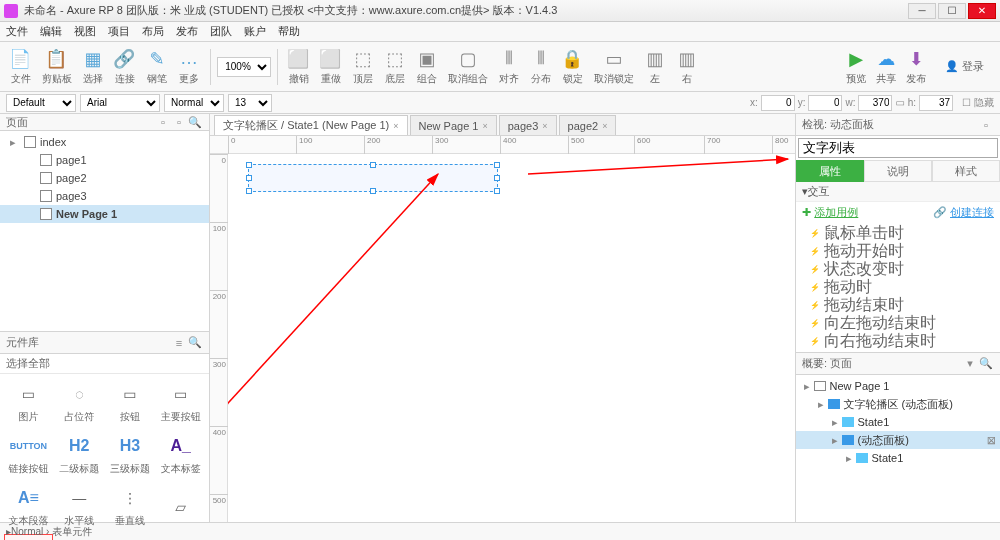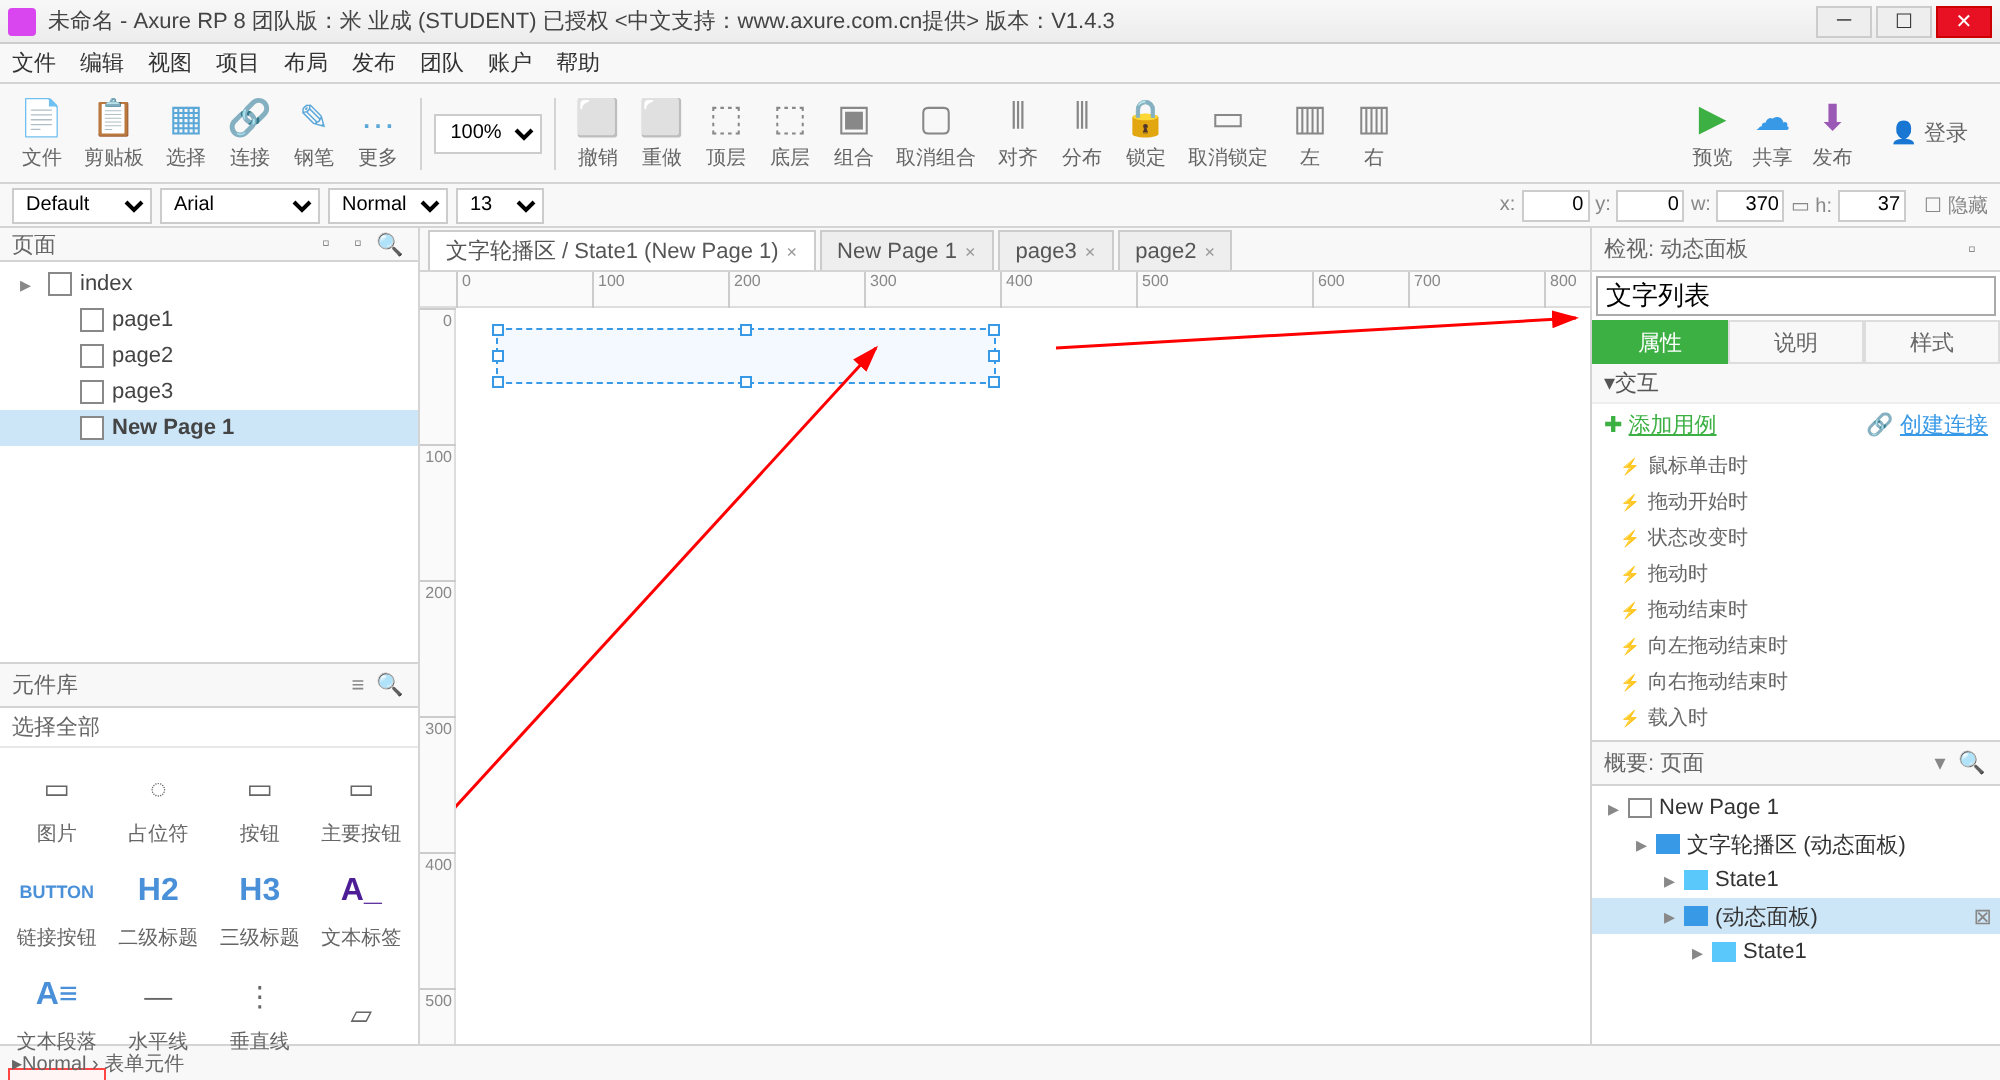--- a/index.html
+++ b/index.html
@@ -65,21 +65,21 @@
 .sel-widget { position: absolute; left: 20px; top: 10px; width: 250px; height: 28px; border: 1px dashed #3899e7; background: rgba(200,220,255,0.2); }
 .sel-handle { position: absolute; width: 6px; height: 6px; background: #fff; border: 1px solid #3899e7; }
 .rightpanel { width: 205px; border-left: 1px solid #d4d4d4; display: flex; flex-direction: column; background: #fff; }
 .inspector-name { height: 20px; border: 1px solid #aaa; margin: 2px; padding: 2px 4px; font-size: 13px; background: #fff; }
 .inspector-tabs { display: flex; height: 22px; }
 .inspector-tab { flex: 1; display: flex; align-items: center; justify-content: center; font-size: 11px; border: 1px solid #ddd; background: #f8f8f8; color: #666; }
 .inspector-tab.active { background: #3cb043; color: #fff; border-color: #3cb043; }
 .section-hdr { height: 20px; background: #f8f8f8; display: flex; align-items: center; padding: 0 6px; font-size: 11px; color: #555; border-bottom: 1px solid #eee; }
 .action-row { height: 20px; display: flex; align-items: center; padding: 0 6px; gap: 6px; font-size: 11px; color: #3cb043; }
 .event-list { padding: 2px 0; }
-.event-item { height: 18px; display: flex; align-items: center; padding-left: 14px; gap: 4px; font-size: 10px; color: #666; }
+.event-item { height: 18px; display: flex; align-items: center; padding-left: 14px; gap: 4px; font-size: 16px; color: #666; }
 .event-item::before { content: "⚡"; font-size: 8px; color: #3cb043; }
 .outline-panel { border-top: 1px solid #d4d4d4; flex: 1; display: flex; flex-direction: column; }
 .outline-tree { flex: 1; padding: 2px 0; font-size: 11px; }
 .out-row { display: flex; align-items: center; height: 18px; gap: 4px; }
 .out-row.sel { background: #cde6f7; }
 .out-row .oic { width: 12px; height: 10px; }
 .statusbar { height: 18px; background: #f8f8f8; border-top: 1px solid #d4d4d4; display: flex; align-items: center; padding: 0 6px; font-size: 10px; color: #666; }
 svg.arrow { position: absolute; left: 0; top: 0; pointer-events: none; }
 </style>
 </head>
@@ -360,21 +360,21 @@
           <span class="x">×</span>
         </div>
       </div>
     <div class="ruler-h" id="ruler-h">
         <div class="tick" style="left: 18px;">0</div>
         <div class="tick" style="left: 86px;">100</div>
         <div class="tick" style="left: 154px;">200</div>
         <div class="tick" style="left: 222px;">300</div>
         <div class="tick" style="left: 290px;">400</div>
         <div class="tick" style="left: 358px;">500</div>
-        <div class="tick" style="left: 446px;">600</div>
+        <div class="tick" style="left: 424px;">600</div>
         <div class="tick" style="left: 494px;">700</div>
         <div class="tick" style="left: 562px;">800</div>
       </div>
     <div class="canvas-body">
       <div class="ruler-v" id="ruler-v">
           <div class="tick" style="top: 0px;">0</div>
           <div class="tick" style="top: 68px;">100</div>
           <div class="tick" style="top: 136px;">200</div>
           <div class="tick" style="top: 204px;">300</div>
           <div class="tick" style="top: 272px;">400</div>
@@ -422,21 +422,20 @@
       <span style="margin-left:auto;color:#3899e7">🔗 <span style="text-decoration:underline">创建连接</span></span>
     </div>
     <div class="event-list" id="event-list">
         <div class="event-item">鼠标单击时</div>
         <div class="event-item">拖动开始时</div>
         <div class="event-item">状态改变时</div>
         <div class="event-item">拖动时</div>
         <div class="event-item">拖动结束时</div>
         <div class="event-item">向左拖动结束时</div>
         <div class="event-item">向右拖动结束时</div>
-        <div class="event-item">载入时</div>
       </div>
 
     <div class="outline-panel">
       <div class="panel-hdr">
         <span>概要: 页面</span>
         <span class="spacer"></span>
         <span class="hbtn">▾</span>
         <span class="hbtn">🔍</span>
       </div>
       <div class="outline-tree" id="outline-tree">

